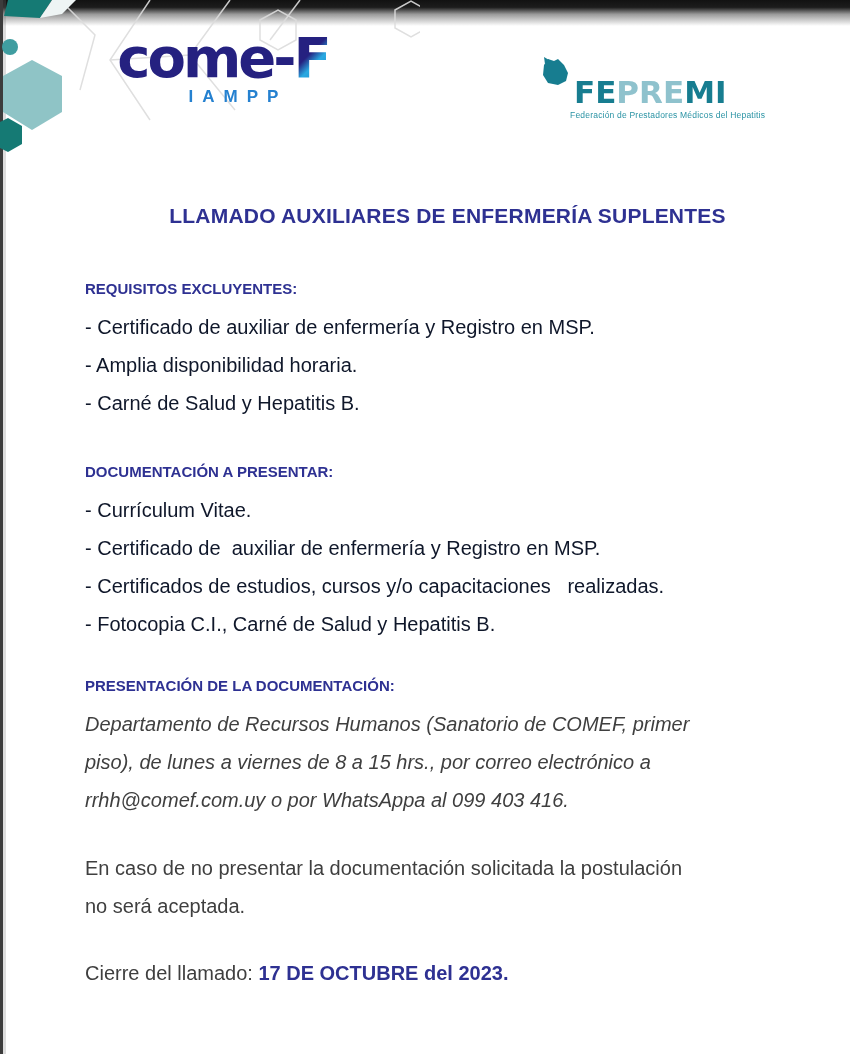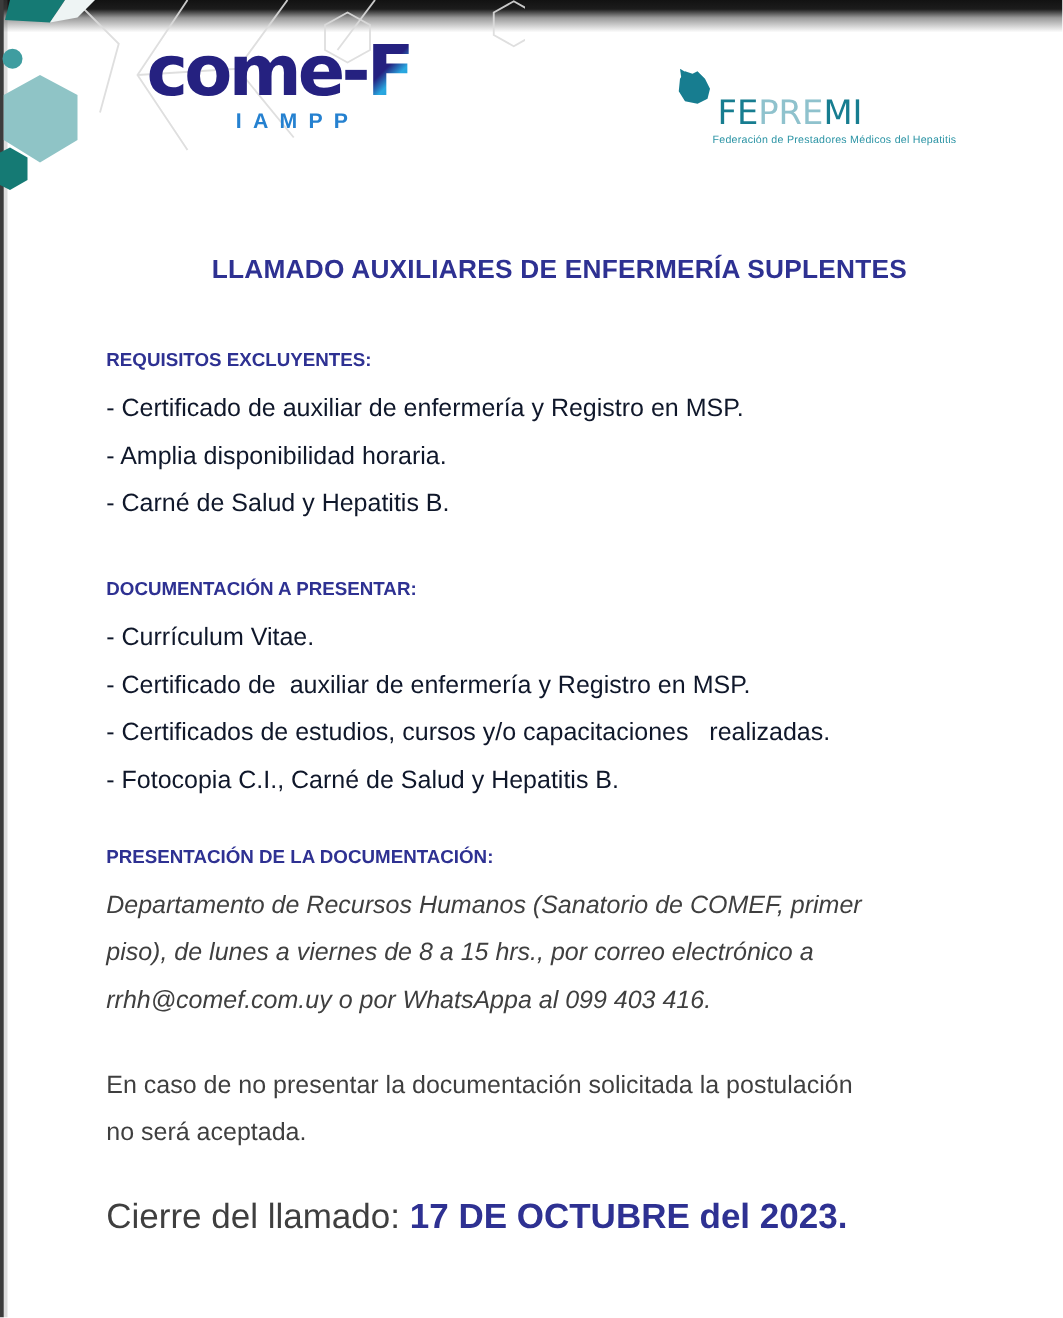--- a/index.html
+++ b/index.html
@@ -48,21 +48,21 @@
     font-size:17px;font-weight:800;letter-spacing:9px;
     color:#2581d0;margin-top:2px;padding-left:30px;
   }
 
   .fepremi-logo{
     position:absolute;left:540px;top:38px;width:250px;
   }
   .fepremi-row{display:flex;align-items:center;}
   .fepremi-map{margin-right:4px;flex:0 0 auto;}
   .fepremi-word{
-    font-size:27px;font-weight:400;letter-spacing:0px;line-height:1;
+    font-size:31px;font-weight:700;letter-spacing:0px;line-height:1;
     color:#177d90;font-family:"DejaVu Sans", sans-serif;margin-top:39px;
   }
   .fepremi-mid{color:#8fc2cd;}
   .fepremi-tag{
     font-size:8.5px;color:#2a93a4;margin-top:2px;margin-left:30px;
     letter-spacing:.2px;white-space:nowrap;
   }
 
   
   .content{position:relative;padding:0 85px;}
@@ -85,21 +85,21 @@
   }
   .para{
     font-size:20px;color:#3f3f3f;line-height:38px;
     white-space:pre-wrap;max-width:620px;font-style:italic;
   }
   .note{
     font-size:20px;color:#3f3f3f;line-height:38px;
     margin-top:30px;max-width:620px;
   }
   .closing{
-    font-size:28px;color:#3f3f3f;line-height:38px;
+    font-size:20px;color:#3f3f3f;line-height:38px;
     margin-top:29px;
   }
   .closing-date{font-weight:bold;color:#2e3192;}
 </style>
 </head>
 <body>
 
 <div class="top-bar"></div>
 <div class="left-edge"></div>
 <div class="left-edge-soft"></div>

